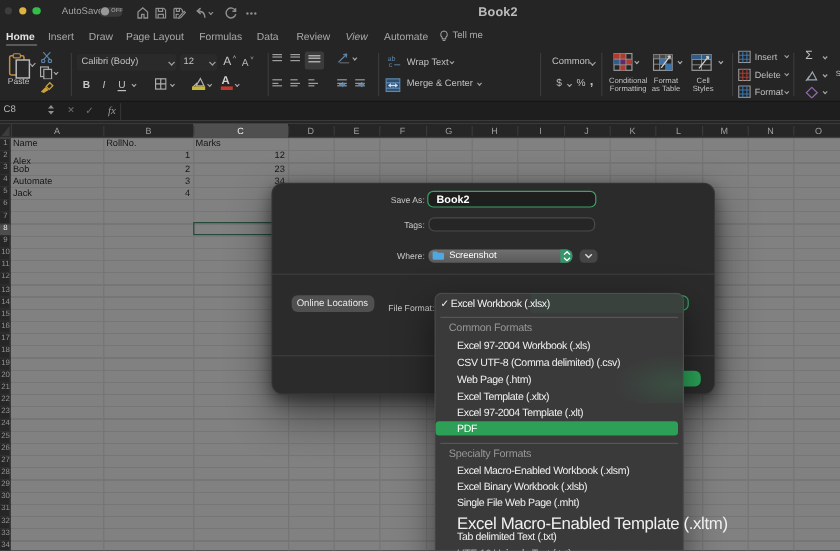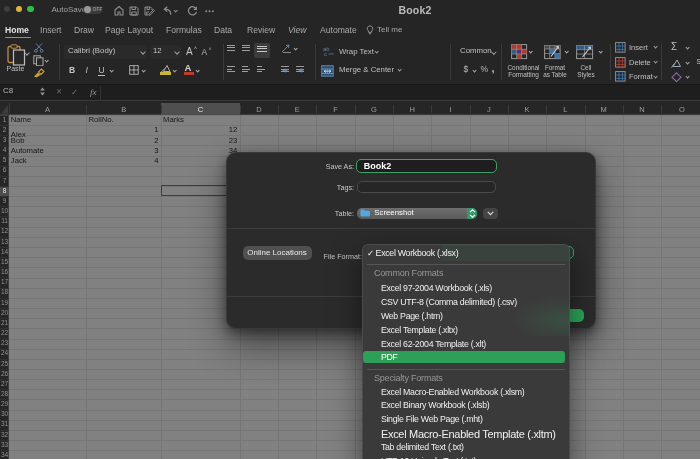--- a/index.html
+++ b/index.html
@@ -372,21 +372,21 @@
 <div class="t" style="right:462.6px;top:146.7px;font-size:7.7px;color:#161616;font-weight:400;">34</div>
 <div class="t" style="left:10.8px;top:156.9px;font-size:7.7px;color:#161616;font-weight:400;">Jack</div>
 <div class="t" style="right:541.5px;top:156.9px;font-size:7.7px;color:#161616;font-weight:400;">4</div>
 <div class="a" style="left:160.6px;top:185.4px;width:79.8px;height:10.8px;border:1.5px solid #26493a"></div>
 <div class="a" style="left:226.2px;top:152.2px;width:369.8px;height:176.8px;background:#2b2b2b;border-radius:10px;box-shadow:0 16px 36px rgba(0,0,0,.48),0 4px 12px rgba(0,0,0,.42);border:1px solid rgba(255,255,255,.07)"></div>
 <div class="t" style="right:346.0px;top:163.2px;font-size:7.2px;color:#c6c6c6;font-weight:400;">Save As:</div>
 <div class="a" style="left:355.8px;top:159.3px;width:141.4px;height:14.2px;background:#1e1e1e;border:1.8px solid #3fa066;border-radius:5px"></div>
 <div class="t" style="left:363.8px;top:162.0px;font-size:9.0px;color:#ffffff;font-weight:700;">Book2</div>
 <div class="t" style="right:346.0px;top:183.6px;font-size:7.2px;color:#c6c6c6;font-weight:400;">Tags:</div>
 <div class="a" style="left:356.6px;top:181.2px;width:139.8px;height:11.4px;background:#262626;border:1px solid #4a4a4a;border-radius:5px"></div>
-<div class="t" style="right:346.0px;top:209.5px;font-size:7.2px;color:#c6c6c6;font-weight:400;">Table:</div>
+<div class="t" style="right:346.0px;top:209.5px;font-size:7.2px;color:#c6c6c6;font-weight:400;">Where:</div>
 <div class="a" style="left:356.6px;top:207.5px;width:120.8px;height:11.4px;background:linear-gradient(#6f6f6f,#5a5a5a);border-radius:5px"></div>
 <svg class="a" style="left:360.2px;top:209.4px" width="10" height="8">
       <path d="M0.5 1.5 a1 1 0 0 1 1-1 h2.5 l1 1.2 h4 a1 1 0 0 1 1 1 V6.5 a1 1 0 0 1 -1 1 H1.5 a1 1 0 0 1 -1 -1 Z" fill="#51a8e0"></path>
     </svg>
 <div class="t" style="left:374.3px;top:209.3px;font-size:7.8px;color:#ffffff;font-weight:400;">Screenshot</div>
 <div class="a" style="left:466.5px;top:207.5px;width:10.9px;height:11.4px;background:#35976b;border-radius:0 5px 5px 0"></div>
 <svg class="a" style="left:468.6px;top:209.0px" width="7" height="9">
       <path d="M1 3.2 L3.5 0.8 L6 3.2 M1 5.8 L3.5 8.2 L6 5.8" fill="none" stroke="#fff" stroke-width="1.1"></path>
     </svg>
 <div class="a" style="left:482.9px;top:207.5px;width:14.9px;height:11.4px;background:#454545;border-radius:4px"></div>
@@ -405,23 +405,23 @@
 <div class="a" style="left:441.7px;top:243.5px;width:128.0px;height:17.0px;background:rgba(62,142,94,.10);border-radius:0 6px 0 0"></div>
 <div class="a" style="left:511.7px;top:295.5px;width:58.0px;height:40.0px;background:radial-gradient(ellipse at 85% 60%,rgba(62,150,95,.22),rgba(62,150,95,0) 72%)"></div>
 <div class="t" style="left:367.1px;top:249.2px;font-size:8.5px;color:#f0f0f0;font-weight:400;">✓</div>
 <div class="t" style="left:375.6px;top:249.1px;font-size:8.8px;color:#f2f2f2;font-weight:400;letter-spacing:-0.3px">Excel Workbook (.xlsx)</div>
 <div class="a" style="left:366.7px;top:263.5px;width:198.3px;height:1.0px;background:#565656"></div>
 <div class="t" style="left:374.0px;top:269.3px;font-size:9.0px;color:#979797;font-weight:400;letter-spacing:-0.2px">Common Formats</div>
 <div class="t" style="left:380.9px;top:283.6px;font-size:8.8px;color:#f0f0f0;font-weight:400;letter-spacing:-0.3px">Excel 97-2004 Workbook (.xls)</div>
 <div class="t" style="left:380.9px;top:297.6px;font-size:8.8px;color:#f0f0f0;font-weight:400;letter-spacing:-0.3px">CSV UTF-8 (Comma delimited) (.csv)</div>
 <div class="t" style="left:380.9px;top:311.6px;font-size:8.8px;color:#f0f0f0;font-weight:400;letter-spacing:-0.3px">Web Page (.htm)</div>
 <div class="t" style="left:380.9px;top:325.6px;font-size:8.8px;color:#f0f0f0;font-weight:400;letter-spacing:-0.3px">Excel Template (.xltx)</div>
-<div class="t" style="left:380.9px;top:339.5px;font-size:8.8px;color:#f0f0f0;font-weight:400;letter-spacing:-0.3px">Excel 62-2004 Template (.xlt)</div>
+<div class="t" style="left:380.9px;top:339.5px;font-size:8.8px;color:#f0f0f0;font-weight:400;letter-spacing:-0.3px">Excel 97-2004 Template (.xlt)</div>
 <div class="a" style="left:362.7px;top:350.9px;width:202.3px;height:12.0px;background:#2d9f56;border-radius:3px"></div>
 <div class="t" style="left:380.9px;top:352.9px;font-size:8.8px;color:#ffffff;font-weight:400;letter-spacing:-0.3px">PDF</div>
 <div class="a" style="left:366.7px;top:368.6px;width:198.3px;height:1.0px;background:#565656"></div>
 <div class="t" style="left:374.0px;top:373.9px;font-size:9.0px;color:#979797;font-weight:400;letter-spacing:-0.2px">Specialty Formats</div>
 <div class="t" style="left:380.9px;top:387.5px;font-size:8.8px;color:#f0f0f0;font-weight:400;letter-spacing:-0.3px">Excel Macro-Enabled Workbook (.xlsm)</div>
 <div class="t" style="left:380.9px;top:401.4px;font-size:8.8px;color:#f0f0f0;font-weight:400;letter-spacing:-0.3px">Excel Binary Workbook (.xlsb)</div>
 <div class="t" style="left:380.9px;top:415.3px;font-size:8.8px;color:#f0f0f0;font-weight:400;letter-spacing:-0.3px">Single File Web Page (.mht)</div>
-<div class="t" style="left:380.9px;top:429.2px;font-size:11px;color:#f0f0f0;font-weight:400;letter-spacing:-0.3px">Excel Macro-Enabled Template (.xltm)</div>
+<div class="t" style="left:380.9px;top:429.2px;font-size:14px;color:#f0f0f0;font-weight:400;letter-spacing:-0.3px">Excel Macro-Enabled Template (.xltm)</div>
 <div class="t" style="left:380.9px;top:443.2px;font-size:8.8px;color:#f0f0f0;font-weight:400;letter-spacing:-0.3px">Tab delimited Text (.txt)</div>
 <div class="t" style="left:380.9px;top:457.1px;font-size:8.8px;color:#f0f0f0;font-weight:400;letter-spacing:-0.3px">UTF-16 Unicode Text (.txt)</div>
 </div>
 </body></html>

